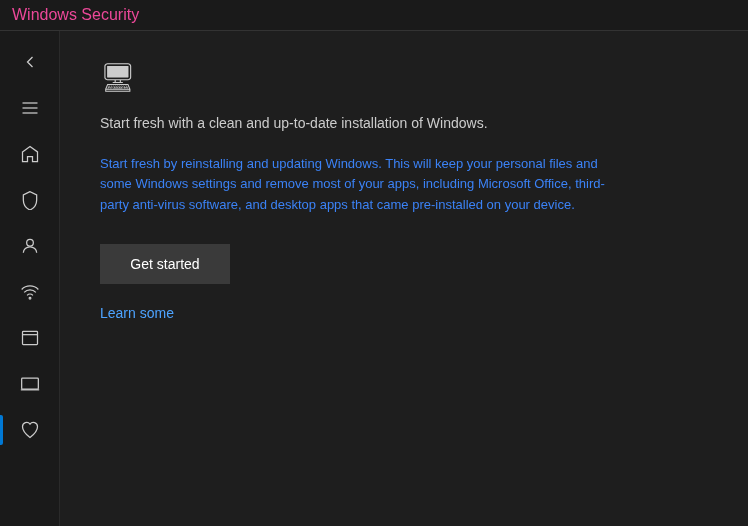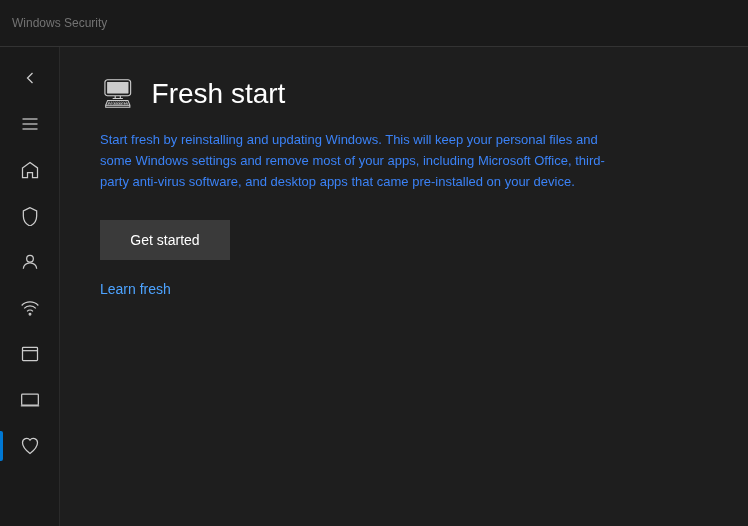--- a/index.html
+++ b/index.html
@@ -10,23 +10,23 @@
       background: #1a1a1a;
       font-family: 'Segoe UI', Arial, sans-serif;
       color: #ffffff;
       overflow: hidden;
       display: flex;
       flex-direction: column;
     }
 
     .title-bar {
       background: #1a1a1a;
-      padding: 16px 12px;
-      font-size: 12px;
-      color: #737373;
+      padding: 6px 12px;
+      font-size: 16px;
+      color: #ec4899;
       border-bottom: 1px solid #333;
       flex-shrink: 0;
     }
 
     .app-container {
       display: flex;
       flex: 1;
       overflow: hidden;
     }
 
@@ -206,28 +206,28 @@
       </svg>
     </div>
 
   </nav>
 
   <main class="main-content">
 
     
     <div class="page-header">
       <span class="page-header-icon">🖥</span>
-      <h1 class="page-title">Fresh start</h1>
-    </div>
-
-    
+    </div>
+
+    
+    <p class="subtitle">Start fresh with a clean and up-to-date installation of Windows.</p>
 
     
     <p class="description">Start fresh by reinstalling and updating Windows. This will keep your personal files and some Windows settings and remove most of your apps, including Microsoft Office, third-party anti-virus software, and desktop apps that came pre-installed on your device.</p>
 
     
     <button class="get-started-btn">Get started</button>
 
     
-    <a class="learn-more-link" href="#">Learn fresh</a>
+    <a class="learn-more-link" href="#">Learn some</a>
 
   </main>
 </div>
 
 </body></html>

